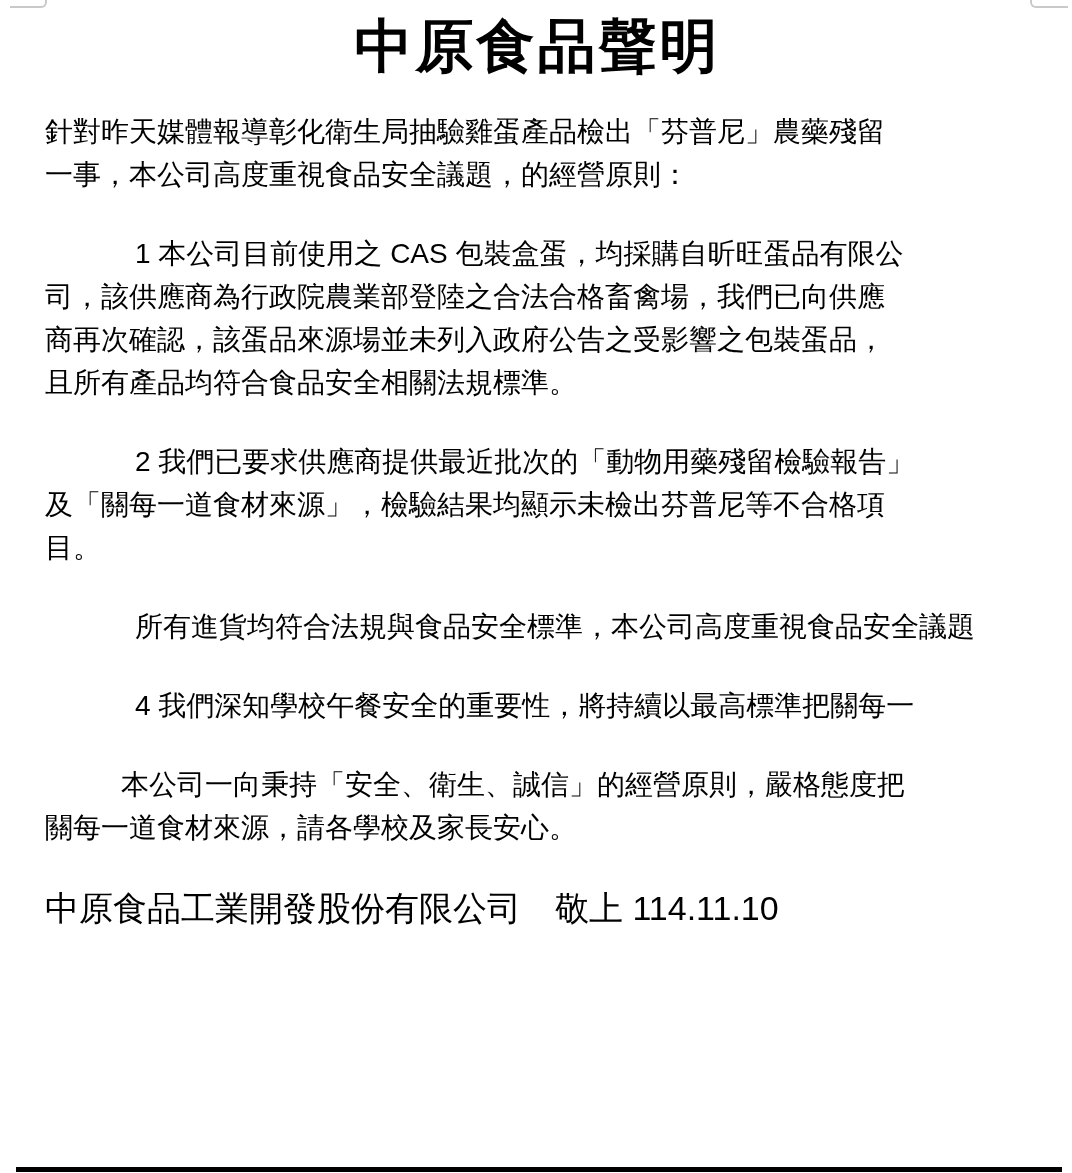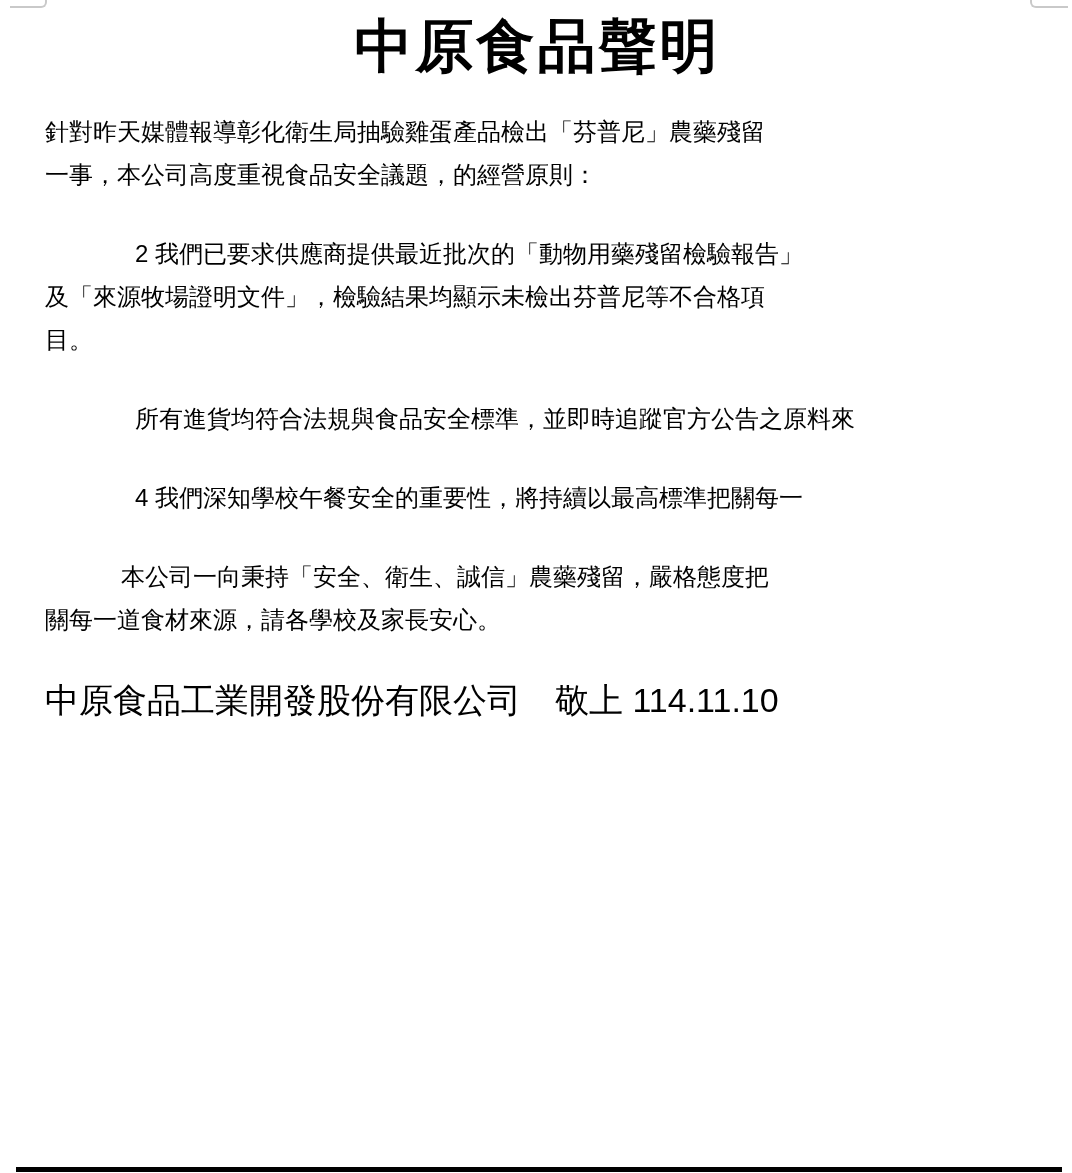--- a/index.html
+++ b/index.html
@@ -41,21 +41,21 @@
   .doc-title {
     margin: 0 0 26px 0;
     font-size: 58px;
     line-height: 76px;
     font-weight: bold;
     text-align: center;
     letter-spacing: 3px;
   }
   .para {
     margin: 0 0 36px 0;
-    font-size: 24px;
+    font-size: 28px;
     line-height: 43px;
   }
   .para .line { white-space: nowrap; }
   .para.indent-item > .line:first-child { text-indent: 90px; }
   .para.indent-close > .line:first-child { text-indent: 76px; }
   .signature {
     margin-top: 38px;
     font-size: 34px;
     line-height: 43px;
     text-align: left;
@@ -78,37 +78,43 @@
 
   <div class="content">
 
     <h1 class="doc-title">中原食品聲明</h1>
 
     <div class="para">
         <div class="line">針對昨天媒體報導彰化衛生局抽驗雞蛋產品檢出「芬普尼」農藥殘留</div>
         <div class="line">一事，本公司高度重視食品安全議題，的經營原則：</div>
       </div>
 
+    <div class="para indent-item">
+        <div class="line">1 本公司目前使用之 CAS 包裝盒蛋，均採購自昕旺蛋品有限公</div>
+        <div class="line">司，該供應商為行政院農業部登陸之合法合格畜禽場，我們已向供應</div>
+        <div class="line">商再次確認，該蛋品來源場並未列入政府公告之受影響之包裝蛋品，</div>
+        <div class="line">且所有產品均符合食品安全相關法規標準。</div>
+      </div>
 
     <div class="para indent-item">
         <div class="line">2 我們已要求供應商提供最近批次的「動物用藥殘留檢驗報告」</div>
-        <div class="line">及「來源牧場證明文件」，檢驗結果均顯示未檢出芬普尼等不合格項</div>
+        <div class="line">及「關每一道食材來源」，檢驗結果均顯示未檢出芬普尼等不合格項</div>
         <div class="line">目。</div>
       </div>
 
     <div class="para indent-item">
-        <div class="line">所有進貨均符合法規與食品安全標準，並即時追蹤官方公告之原料來</div>
+        <div class="line">所有進貨均符合法規與食品安全標準，本公司高度重視食品安全議題</div>
       </div>
 
     <div class="para indent-item">
         <div class="line">4 我們深知學校午餐安全的重要性，將持續以最高標準把關每一</div>
       </div>
 
     <div class="para indent-close">
-        <div class="line">本公司一向秉持「安全、衛生、誠信」農藥殘留，嚴格態度把</div>
+        <div class="line">本公司一向秉持「安全、衛生、誠信」的經營原則，嚴格態度把</div>
         <div class="line">關每一道食材來源，請各學校及家長安心。</div>
       </div>
 
     <div class="signature">中原食品工業開發股份有限公司　敬上 114.11.10</div>
 
   </div>
 
   <div class="bottom-rule"></div>
 
 </div>

